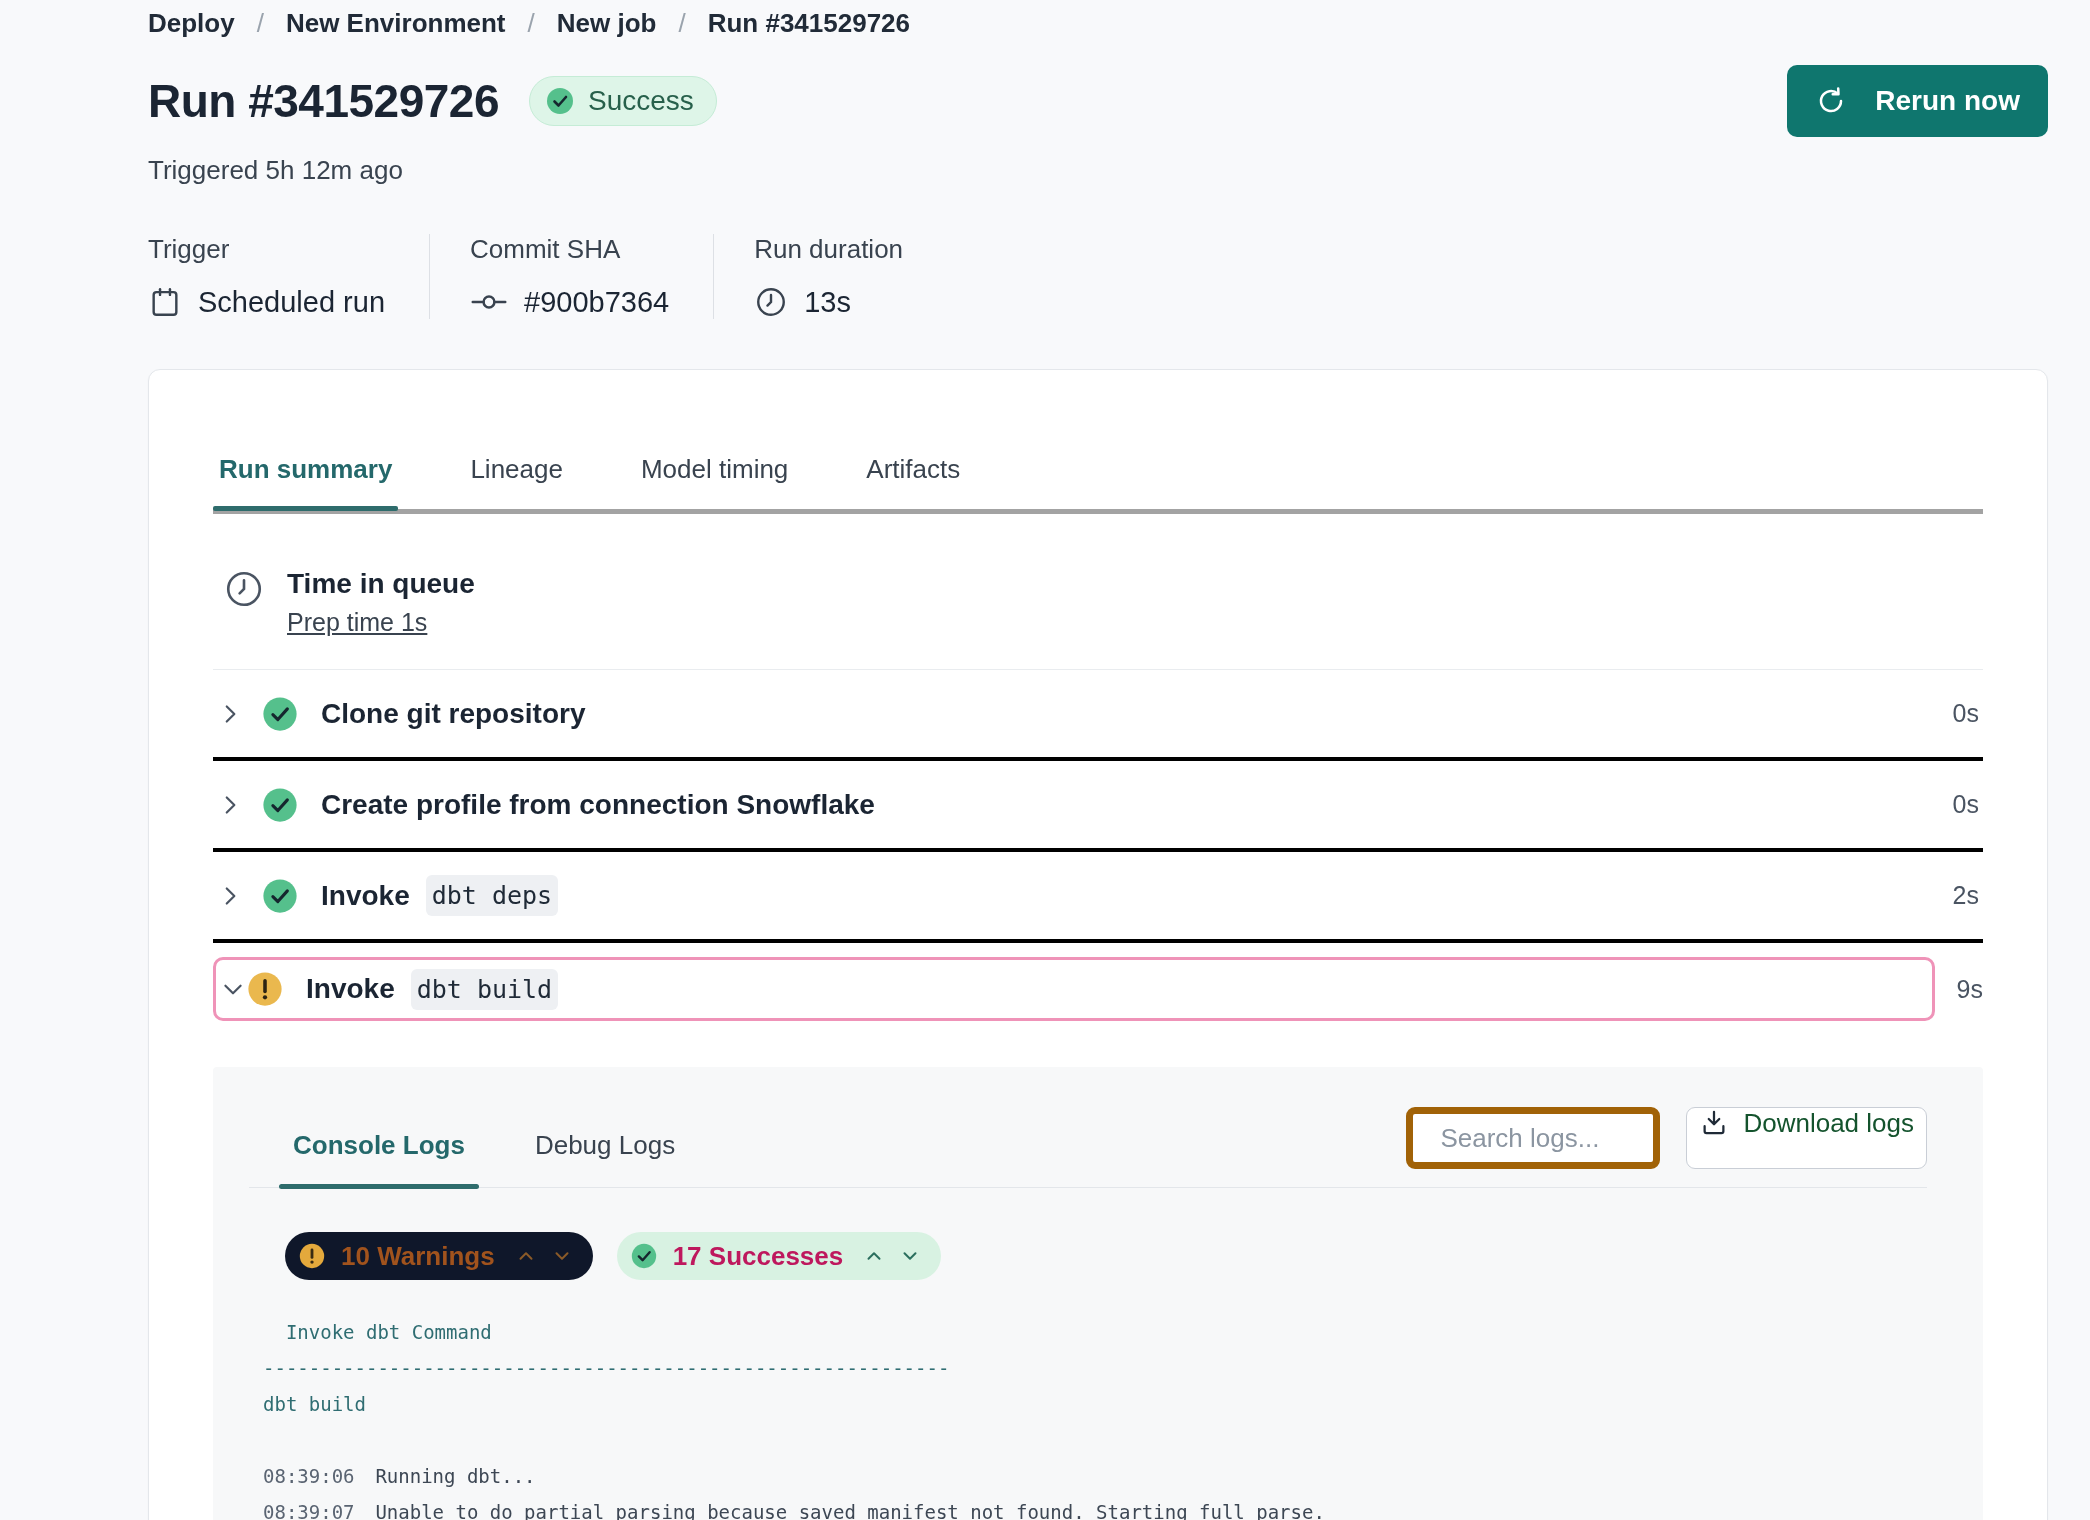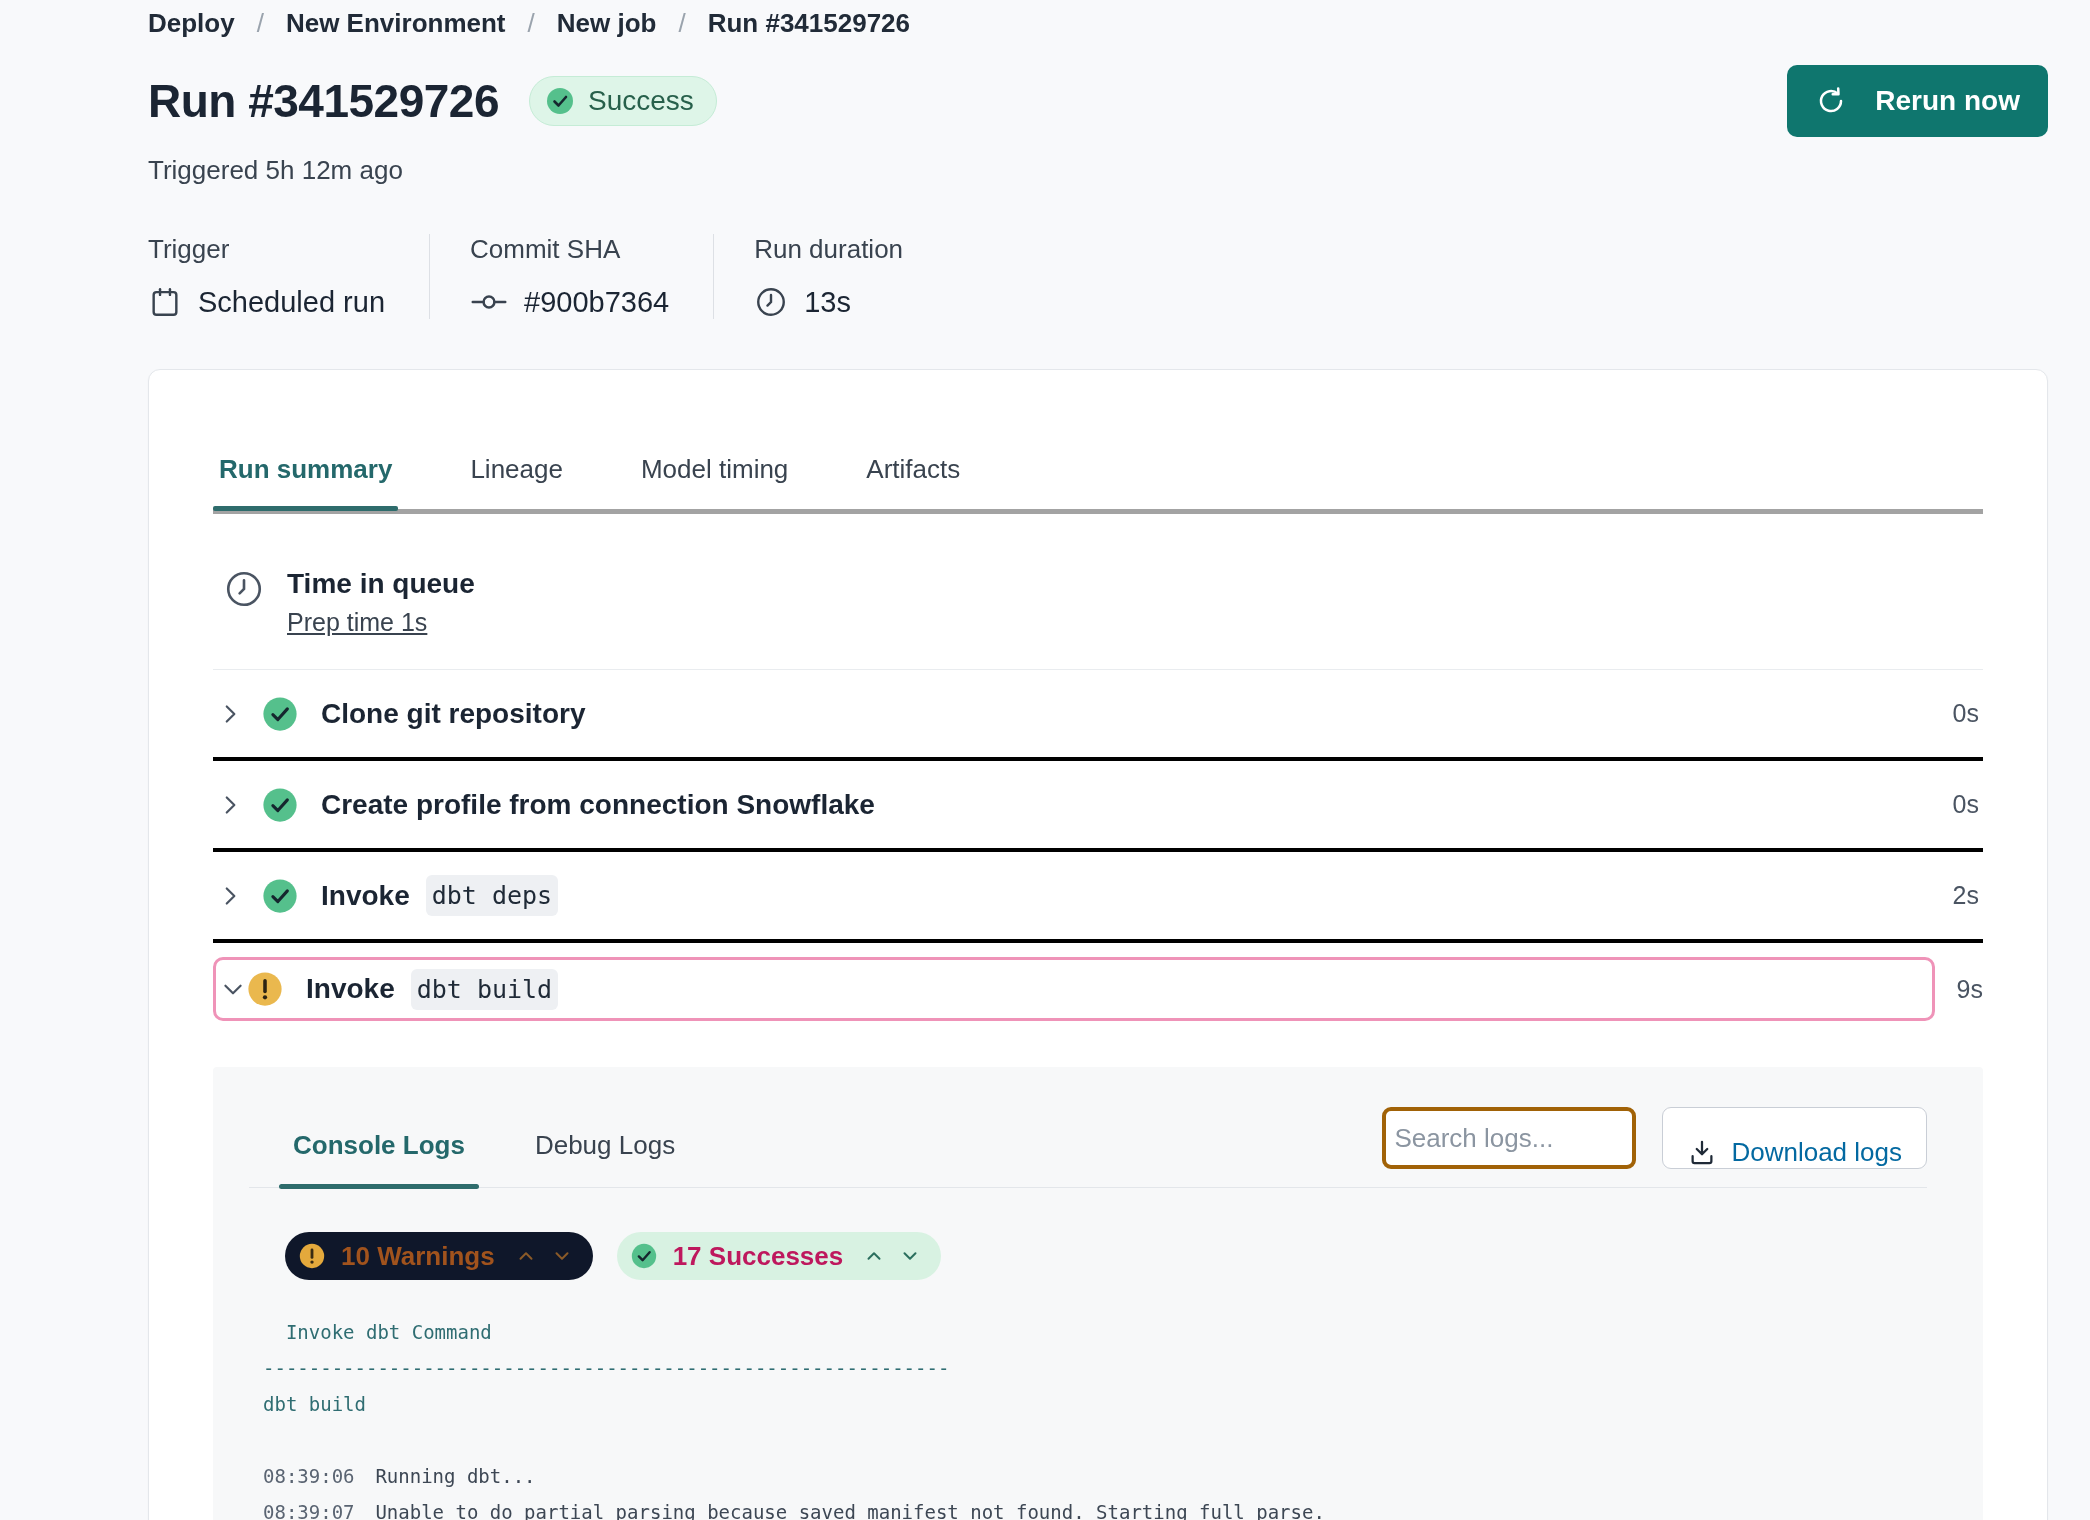--- a/index.html
+++ b/index.html
@@ -77,29 +77,29 @@
 
   
   .log-panel { margin-top:46px; background:#f7f8f9; border-radius:4px; padding:40px 56px 40px 36px; height:100%; }
   .log-head { display:flex; align-items:flex-end; border-bottom:1px solid #e3e6ea; padding-bottom:0; }
   .log-tabs { display:flex; gap:70px; padding-left:44px; }
   .log-tab { font-size:26px; color:#39434f; padding-bottom:26px; position:relative; cursor:pointer; }
   .log-tab.active { color:#24686b; font-weight:700; }
   .log-tab.active::after { content:""; position:absolute; left:-14px; right:-14px; bottom:-2px; height:5px; background:#2e6c6c; border-radius:3px; }
   .log-head-right { margin-left:auto; display:flex; gap:26px; align-items:center; padding-bottom:18px; }
   .search-input {
-    width:254px; height:62px; border:4px solid #a16207; border-radius:9px;
-    background:#ffffff; font-size:26px; color:#1f2a37; padding:0 8px;
+    width:254px; height:62px; border:7px solid #a16207; border-radius:9px;
+    background:#ffffff; font-size:26px; color:#1f2a37; padding:0 27px;
     font-family:"Liberation Sans", sans-serif;
   }
   .search-input::placeholder { color:#8b95a1; }
   .download-btn {
-    display:inline-flex; align-items:flex-end; gap:14px; height:62px; padding:0 24px;
+    display:inline-flex; align-items:flex-start; gap:14px; height:62px; padding:0 12px;
     background:#ffffff; border:1px solid #c9ced6; border-radius:9px;
-    font-size:26px; color:#0369a1; cursor:pointer; font-family:"Liberation Sans", sans-serif;
+    font-size:26px; color:#14532d; cursor:pointer; font-family:"Liberation Sans", sans-serif;
   }
 
   
   .pills { display:flex; gap:24px; margin-top:44px; padding-left:36px; }
   .pill { display:inline-flex; align-items:center; gap:14px; height:48px; border-radius:24px; padding:0 20px 0 12px; font-size:26px; font-weight:700; cursor:pointer; }
   .pill .pill-chevrons { display:flex; gap:14px; align-items:center; margin-left:6px; }
   .pill-warning { background:#0f172a; color:#a1531d; }
   .pill-success { background:#d8f2e2; color:#be185d; }
 
   

